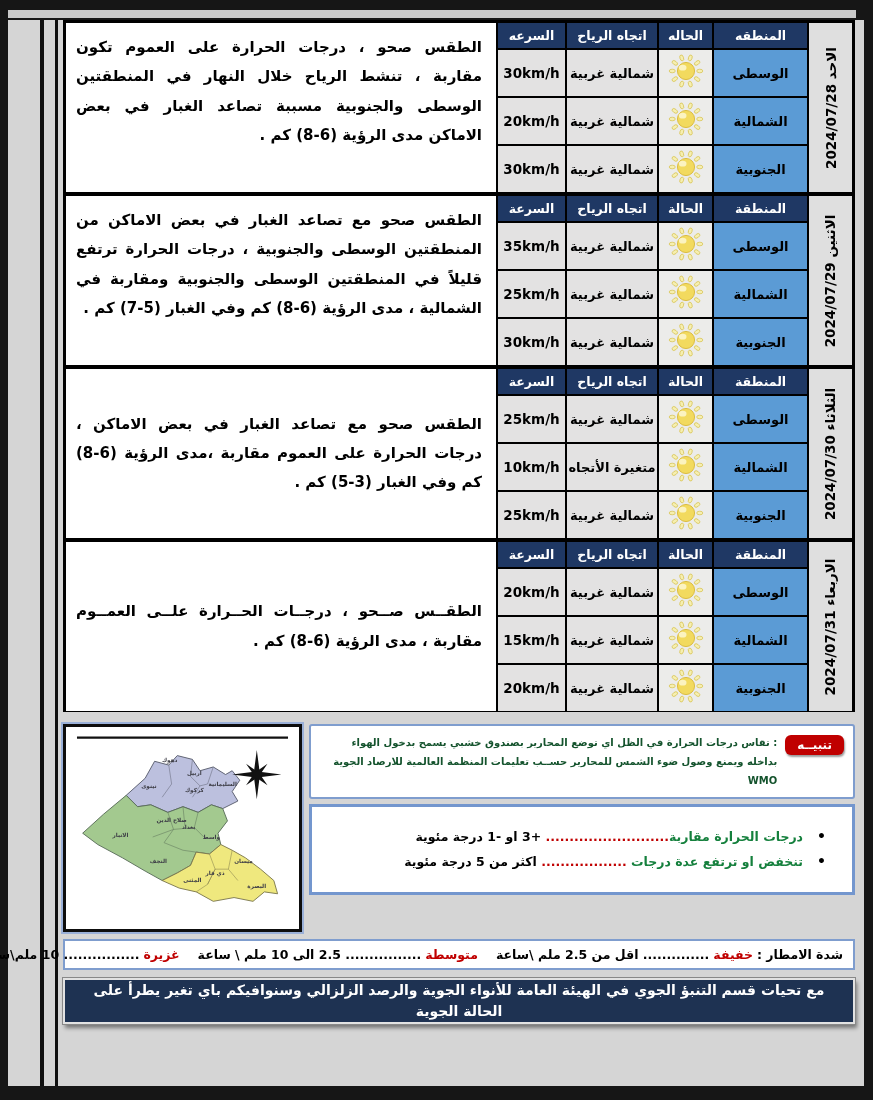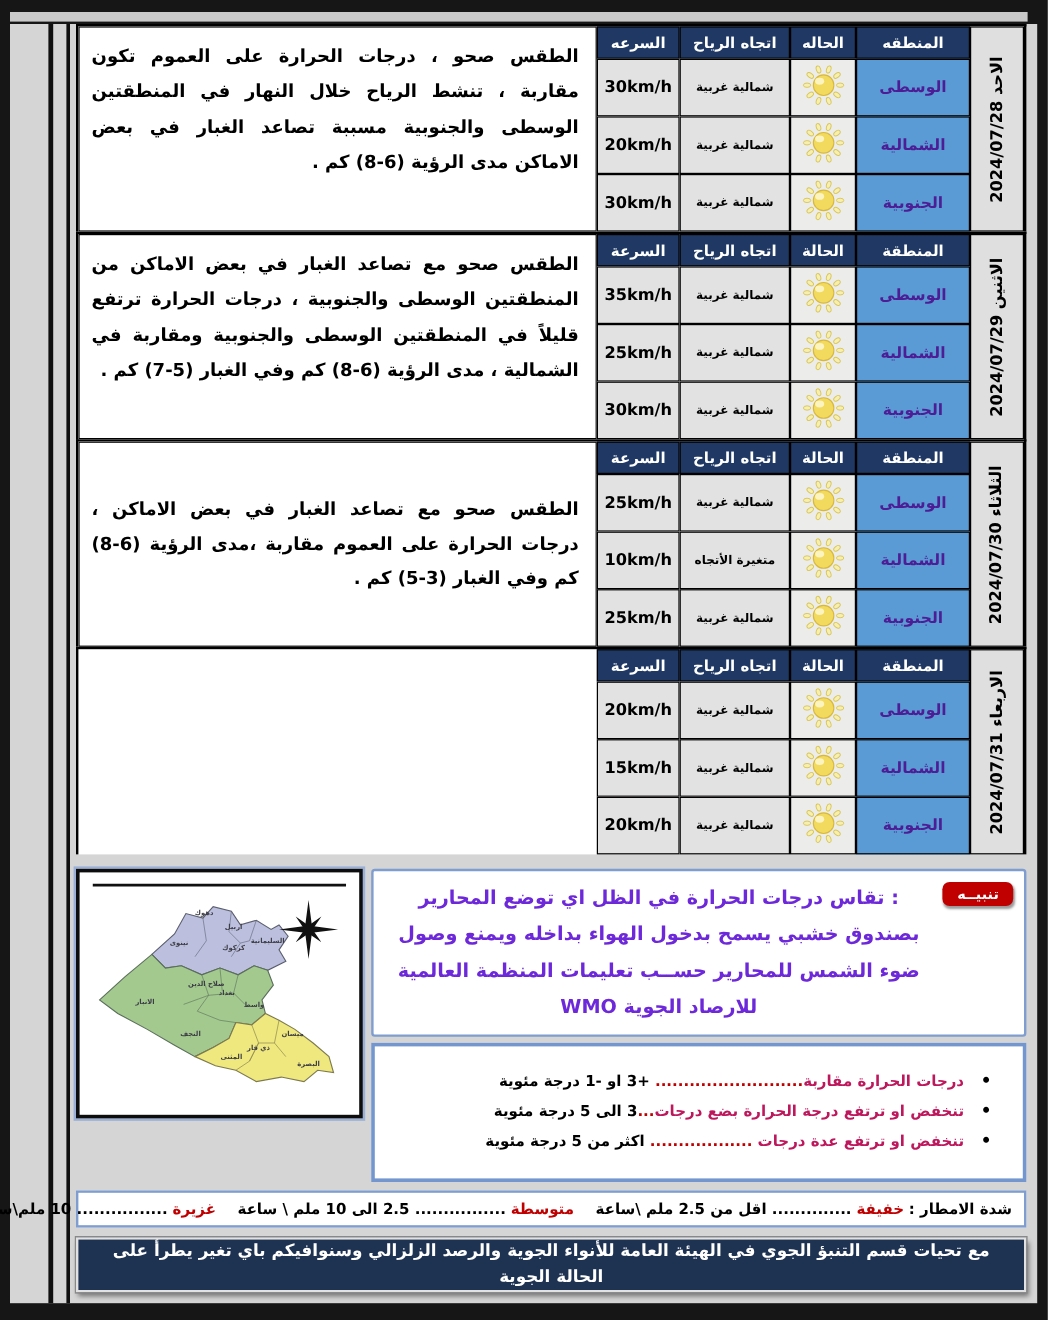--- a/index.html
+++ b/index.html
@@ -8,40 +8,40 @@
   .photo-edge { position:absolute; top:10px; left:8px; width:848px; height:8px; background:#c9c9c9; }
   .page { position:absolute; top:20px; left:8px; width:856px; height:1066px; background:#d5d5d5; }
   .spine { position:absolute; left:32px; top:0; width:18px; height:1066px; border-left:4px solid #101010; border-right:3px solid #101010; background:transparent; }
   .content { position:absolute; top:0; left:55px; width:792px; }
 
   
   .day { display:grid; grid-template-columns:45px 95px 55px 92px 69px auto; grid-template-rows:27px 48px 48px 48px; border:2px solid #000; border-bottom:none; background:#fff; }
   .day:last-of-type { border-bottom:2px solid #000; }
   .cell { border:1px solid #000; display:flex; align-items:center; justify-content:center; }
   .hcell { background:#1F3864; color:#fff; font-weight:bold; font-size:12.5px; }
-  .region { background:#5B9BD5; color:#4c1d95; font-weight:bold; font-size:13px; }
-  .gcell { background:#E3E2E2; color:#000; font-weight:bold; font-size:10px; }
+  .region { background:#5B9BD5; color:#000000; font-weight:bold; font-size:13px; }
+  .gcell { background:#E3E2E2; color:#000; font-weight:bold; font-size:13px; }
   .speed { direction:ltr; font-size:13.5px; }
   .cond { background:#ECECEA; }
   .datecell { grid-column:1; grid-row:1 / span 4; background:#DFDFDF; }
   .datecell .date-text { transform:rotate(-90deg); white-space:nowrap; font-weight:bold; font-size:13.5px; color:#000; letter-spacing:.5px; }
   .para { grid-column:6; grid-row:1 / span 4; background:#fff; align-items:flex-start; justify-content:flex-start; padding:10px 14px 10px 10px; font-weight:bold; font-size:15px; line-height:1.95; text-align:justify; color:#000; }
   .para.vcenter { align-items:center; }
 
   
   .info-bar { margin-top:18px; height:34px; background:#1F3864; border:2px solid #f4f4f4; outline:1px solid #8a8a8a; box-shadow:2px 4px 4px rgba(0,0,0,.45); color:#fff; font-weight:bold; font-size:14.5px; display:flex; align-items:center; padding:0 14px; }
   .info-row { margin-top:12px; display:flex; gap:7px; align-items:flex-start; }
   .ann-col { width:546px; display:flex; flex-direction:column; gap:5px; }
   .note-box { border:2px solid #7F9DCE; background:#fff; border-radius:3px; padding:7px 9px; display:flex; gap:8px; align-items:flex-start; }
   .badge { background:#C00000; color:#fff; font-weight:bold; font-size:12px; border-radius:6px; padding:3px 12px; box-shadow:1px 2px 2px rgba(0,0,0,.4); white-space:nowrap; margin-top:2px; }
-  .note-text { font-weight:bold; font-size:16px; line-height:1.9; color:#6d28d9; text-align:center; }
+  .note-text { font-weight:bold; font-size:10px; line-height:1.9; color:#14532d; text-align:right; }
   .terms-box { border:3px solid #7396CE; background:#fff; padding:12px 26px 14px 10px; }
   .term { font-size:12.5px; margin:9px 0; color:#000; font-weight:bold; }
   .term::before { content:"•"; margin-left:14px; font-size:14px; }
-  .term .lbl { color:#be185d; }
+  .term .lbl { color:#15803d; }
   .term .dots { color:#C00000; letter-spacing:1px; }
   .term .val { color:#000; }
   .map-box { width:239px; height:208px; background:#fff; border:3px solid #0d0d0d; box-shadow:0 0 0 2px #9ab0d8; padding:4px; }
   .map-box svg { width:100%; height:100%; }
   .map-label { font-size:6px; fill:#3d3d46; text-anchor:middle; font-weight:bold; }
 
   .rain-box { margin-top:7px; border:2px solid #7F9DCE; background:#fff; padding:6px 10px; font-size:12.5px; font-weight:bold; color:#000; display:flex; flex-wrap:nowrap; gap:4px; white-space:nowrap; }
   .rain-box .rname { color:#C00000; margin-right:14px; }
   .rain-box .rname.first { margin-right:0; }
 
@@ -279,20 +279,21 @@
       </div>
 
       <div class="day">
         <div class="cell datecell">
             <span class="date-text">الاربعاء 2024/07/31</span>
           </div>
         <div class="cell hcell" style="grid-column:2;grid-row:1">المنطقة</div>
         <div class="cell hcell" style="grid-column:3;grid-row:1">الحالة</div>
         <div class="cell hcell" style="grid-column:4;grid-row:1">اتجاه الرياح</div>
         <div class="cell hcell" style="grid-column:5;grid-row:1">السرعة</div>
+        <div class="cell para vcenter">الطقــس صــحو  ، درجــات الحــرارة علــى العمــوم مقاربة ، مدى الرؤية (6-8) كم .</div>
         <div class="cell region" style="grid-column:2;grid-row:2">الوسطى</div>
         <div class="cell cond" style="grid-column:3;grid-row:2">
             <span class="sun-slot"><svg viewBox="0 0 40 40" width="38" height="38" xmlns="http://www.w3.org/2000/svg">
     <g>
       <ellipse transform="rotate(0 20 20)" cx="34.5" cy="20" rx="3.2" ry="1.9" fill="#F6EFB0" stroke="#D8C455" stroke-width="0.8"></ellipse>
       <ellipse transform="rotate(36 20 20)" cx="34.5" cy="20" rx="3.2" ry="1.9" fill="#F6EFB0" stroke="#D8C455" stroke-width="0.8"></ellipse>
       <ellipse transform="rotate(72 20 20)" cx="34.5" cy="20" rx="3.2" ry="1.9" fill="#F6EFB0" stroke="#D8C455" stroke-width="0.8"></ellipse>
       <ellipse transform="rotate(108 20 20)" cx="34.5" cy="20" rx="3.2" ry="1.9" fill="#F6EFB0" stroke="#D8C455" stroke-width="0.8"></ellipse>
       <ellipse transform="rotate(144 20 20)" cx="34.5" cy="20" rx="3.2" ry="1.9" fill="#F6EFB0" stroke="#D8C455" stroke-width="0.8"></ellipse>
       <ellipse transform="rotate(180 20 20)" cx="34.5" cy="20" rx="3.2" ry="1.9" fill="#F6EFB0" stroke="#D8C455" stroke-width="0.8"></ellipse>
@@ -353,21 +354,20 @@
 
 
       <div class="info-row">
         <div class="ann-col">
           <div class="note-box">
             <span class="badge">تنبيــه</span>
             <span class="note-text">: تقاس درجات الحرارة في الظل اي توضع المحارير بصندوق خشبي يسمح بدخول الهواء بداخله ويمنع وصول ضوء الشمس للمحارير حســب تعليمات المنظمة العالمية للارصاد الجوية WMO</span>
           </div>
           <div class="terms-box">
             <div class="term"><span class="lbl">درجات الحرارة مقاربة</span><span class="dots">..........................</span><span class="val"> +3  او  -1  درجة مئوية</span></div>
-            <div class="term"><span class="lbl">تنخفض او ترتفع درجة الحرارة بضع درجات</span><span class="dots">...</span><span class="val">3  الى   5  درجة مئوية</span></div>
             <div class="term"><span class="lbl">تنخفض او ترتفع عدة درجات </span><span class="dots">..................</span><span class="val"> اكثر من  5  درجة مئوية</span></div>
           </div>
         </div>
 
         <div class="map-box">
           <svg viewBox="0 0 235 205" xmlns="http://www.w3.org/2000/svg">
             <line x1="6" y1="7" x2="229" y2="7" stroke="#111" stroke-width="2.5"></line>
 
             <path d="M58,68 L78,50 L88,32 L103,36 L112,26 L128,30 L136,42 L150,38 L163,46 L170,42 L178,52 L170,64 L176,74 L160,82 L148,78 L134,86 L118,80 L102,86 L84,78 L70,80 Z" fill="#BCC0DE" stroke="#5a5e6e" stroke-width="1"></path>
 

